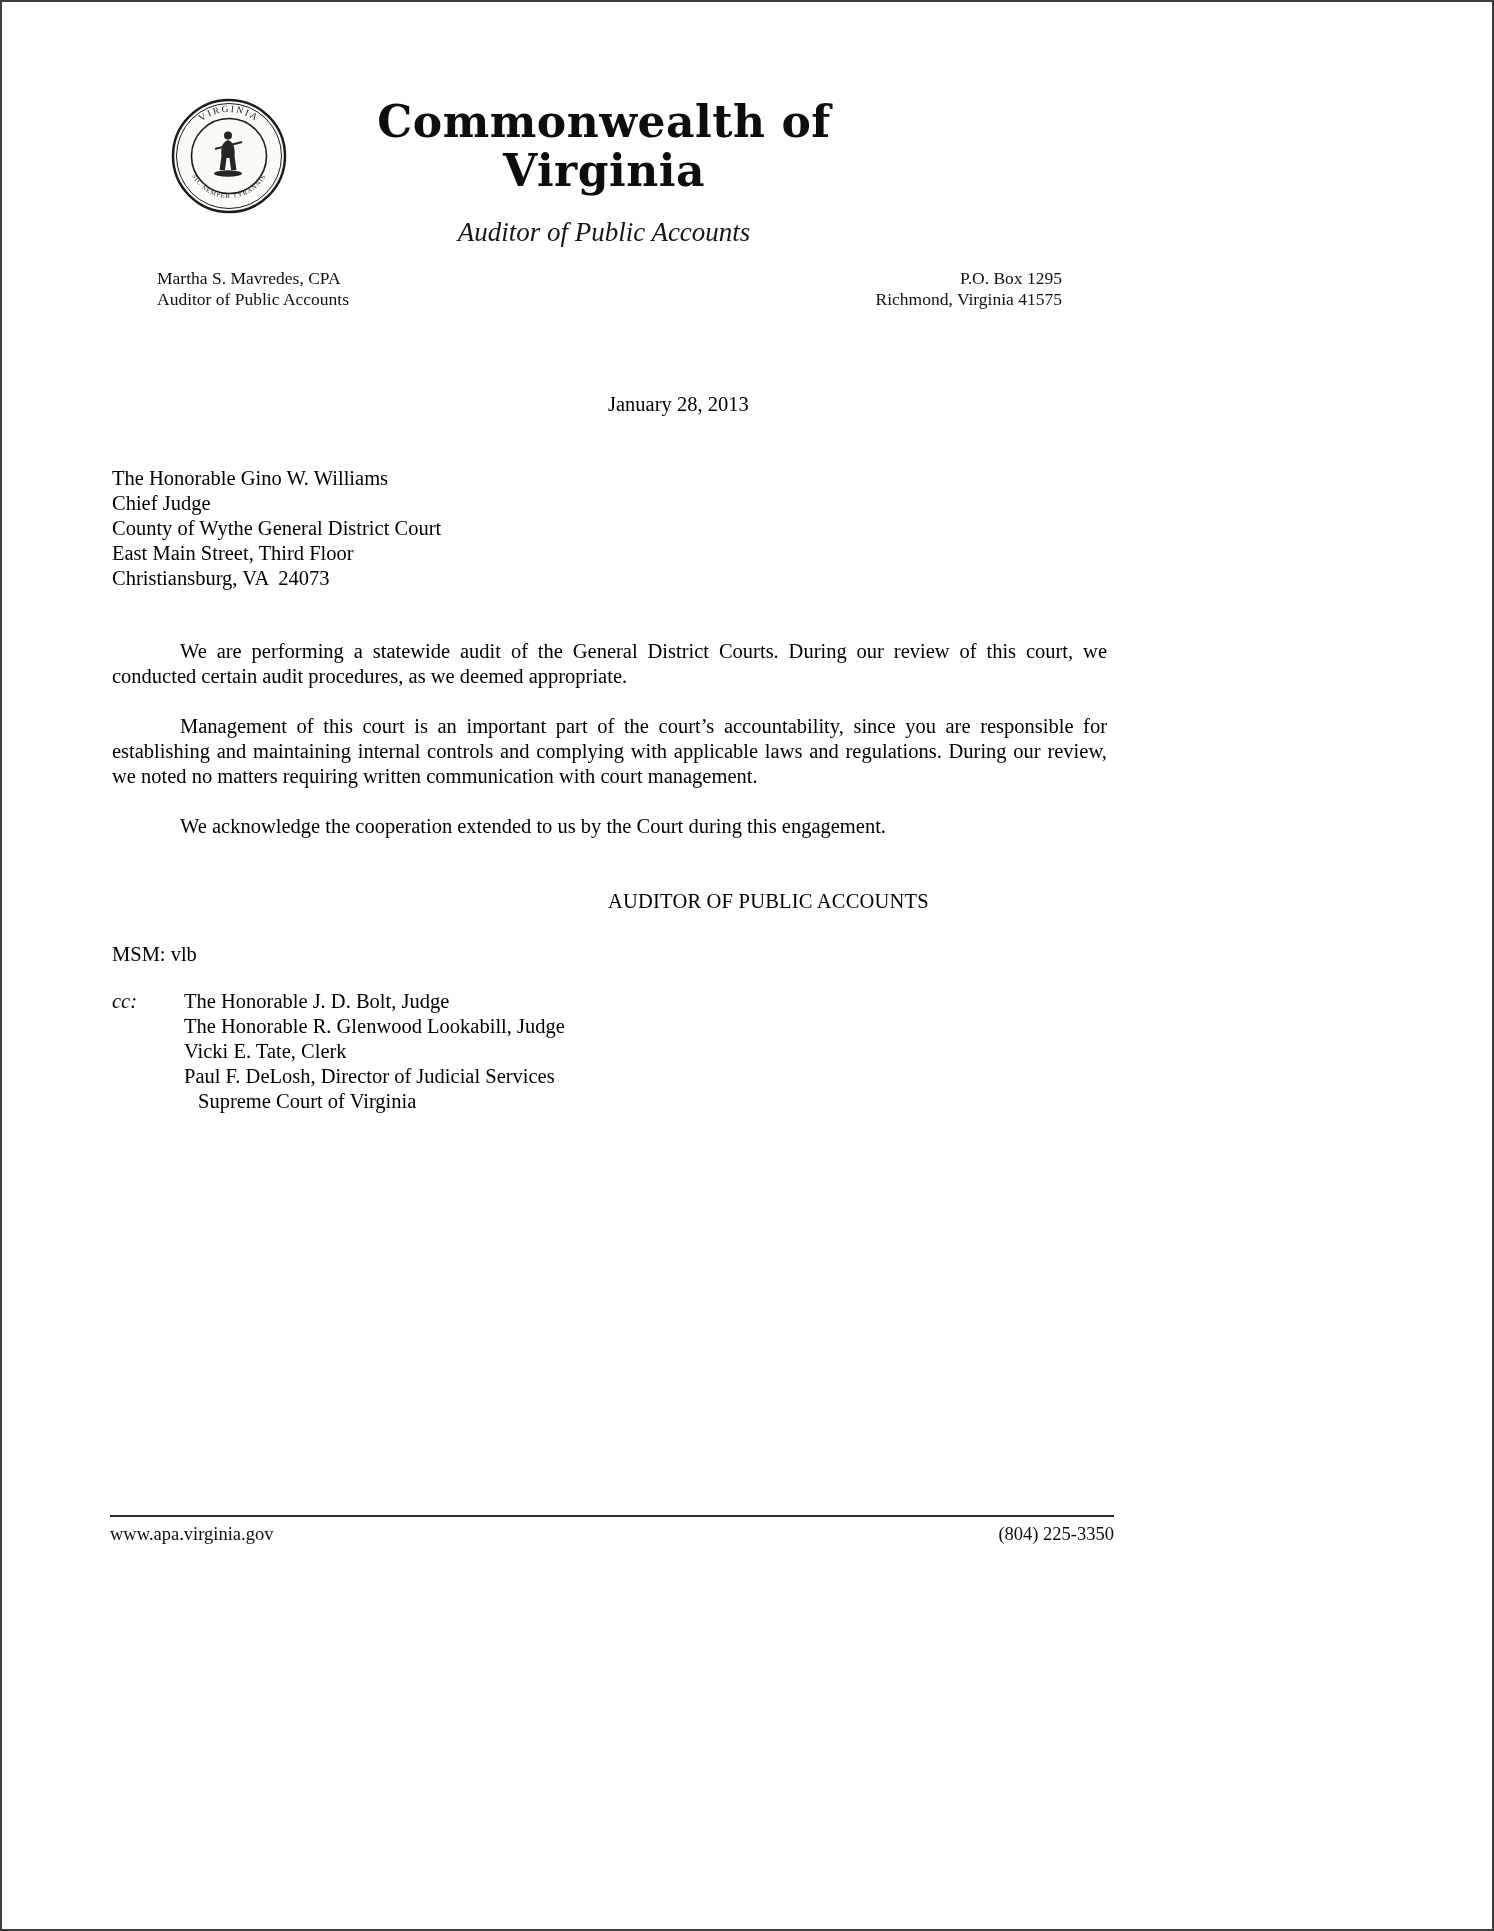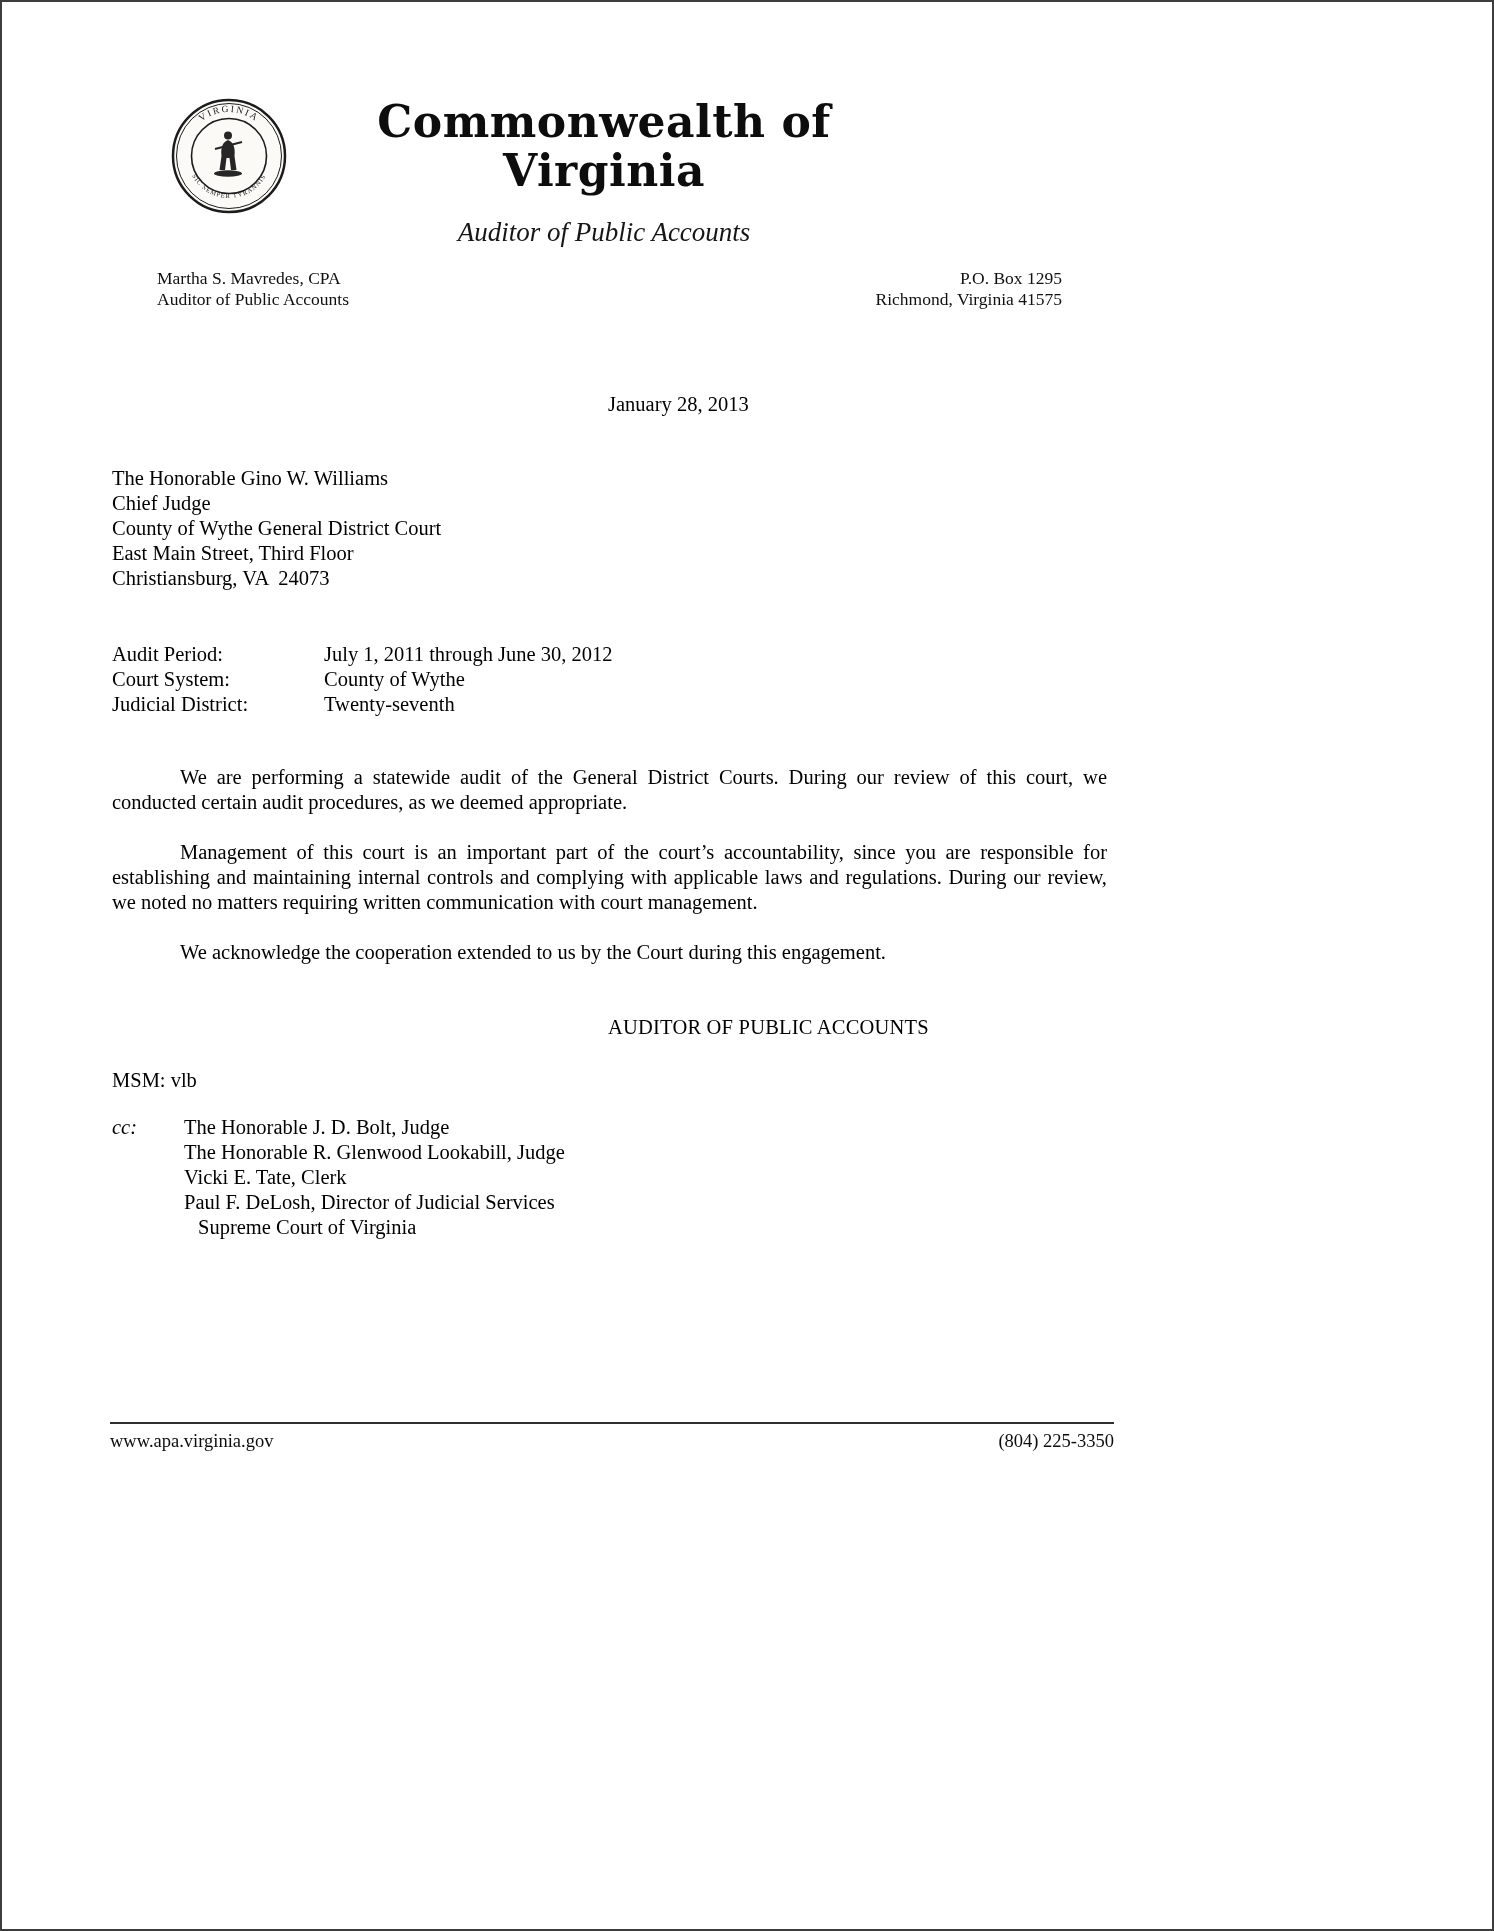--- a/index.html
+++ b/index.html
@@ -73,21 +73,21 @@
   .closing { margin-top: 50px; padding-left: 496px; letter-spacing: 0.2px; }
   .reference { margin-top: 28px; font-family: Liberation Serif, serif; }
   .cc-block { margin-top: 22px; display: flex; }
   .cc-label { width: 72px; flex: 0 0 72px; font-style: italic; }
   .cc-sub { padding-left: 14px; }
 
   
   .footer {
     position: absolute;
     left: 108px;
-    top: 1420px;
+    top: 1513px;
     width: 1004px;
     border-top: 2px solid #2e2e2e;
     padding-top: 7px;
     display: flex;
     justify-content: space-between;
     font-size: 18.5px;
     color: #0c0c0c;
   }
 </style>
 </head>
@@ -143,34 +143,20 @@
     <div class="date-line">January 28, 2013</div>
 
     <div class="recipient">
       <div class="r-line">The Honorable Gino W. Williams</div>
       <div class="r-line">Chief Judge</div>
       <div class="r-line">County of Wythe General District Court</div>
       <div class="r-line">East Main Street, Third Floor</div>
       <div class="r-line">Christiansburg, VA  24073</div>
     </div>
 
-    <div class="details">
-      <div class="detail-row">
-        <div class="detail-label">Audit Period:</div>
-        <div class="detail-value">July 1, 2011 through June 30, 2012</div>
-      </div>
-      <div class="detail-row">
-        <div class="detail-label">Court System:</div>
-        <div class="detail-value">County of Wythe</div>
-      </div>
-      <div class="detail-row">
-        <div class="detail-label">Judicial District:</div>
-        <div class="detail-value">Twenty-seventh</div>
-      </div>
-    </div>
 
     <div class="paragraphs">
       <p class="para">We are performing a statewide audit of the General District Courts.  During our review of this court, we conducted certain audit procedures, as we deemed appropriate.</p>
       <p class="para">Management of this court is an important part of the court’s accountability, since you are responsible for establishing and maintaining internal controls and complying with applicable laws and regulations.  During our review, we noted no matters requiring written communication with court management.</p>
       <p class="para">We acknowledge the cooperation extended to us by the Court during this engagement.</p>
     </div>
 
     <div class="closing">AUDITOR OF PUBLIC ACCOUNTS</div>
 
     <div class="reference">MSM: vlb</div>

